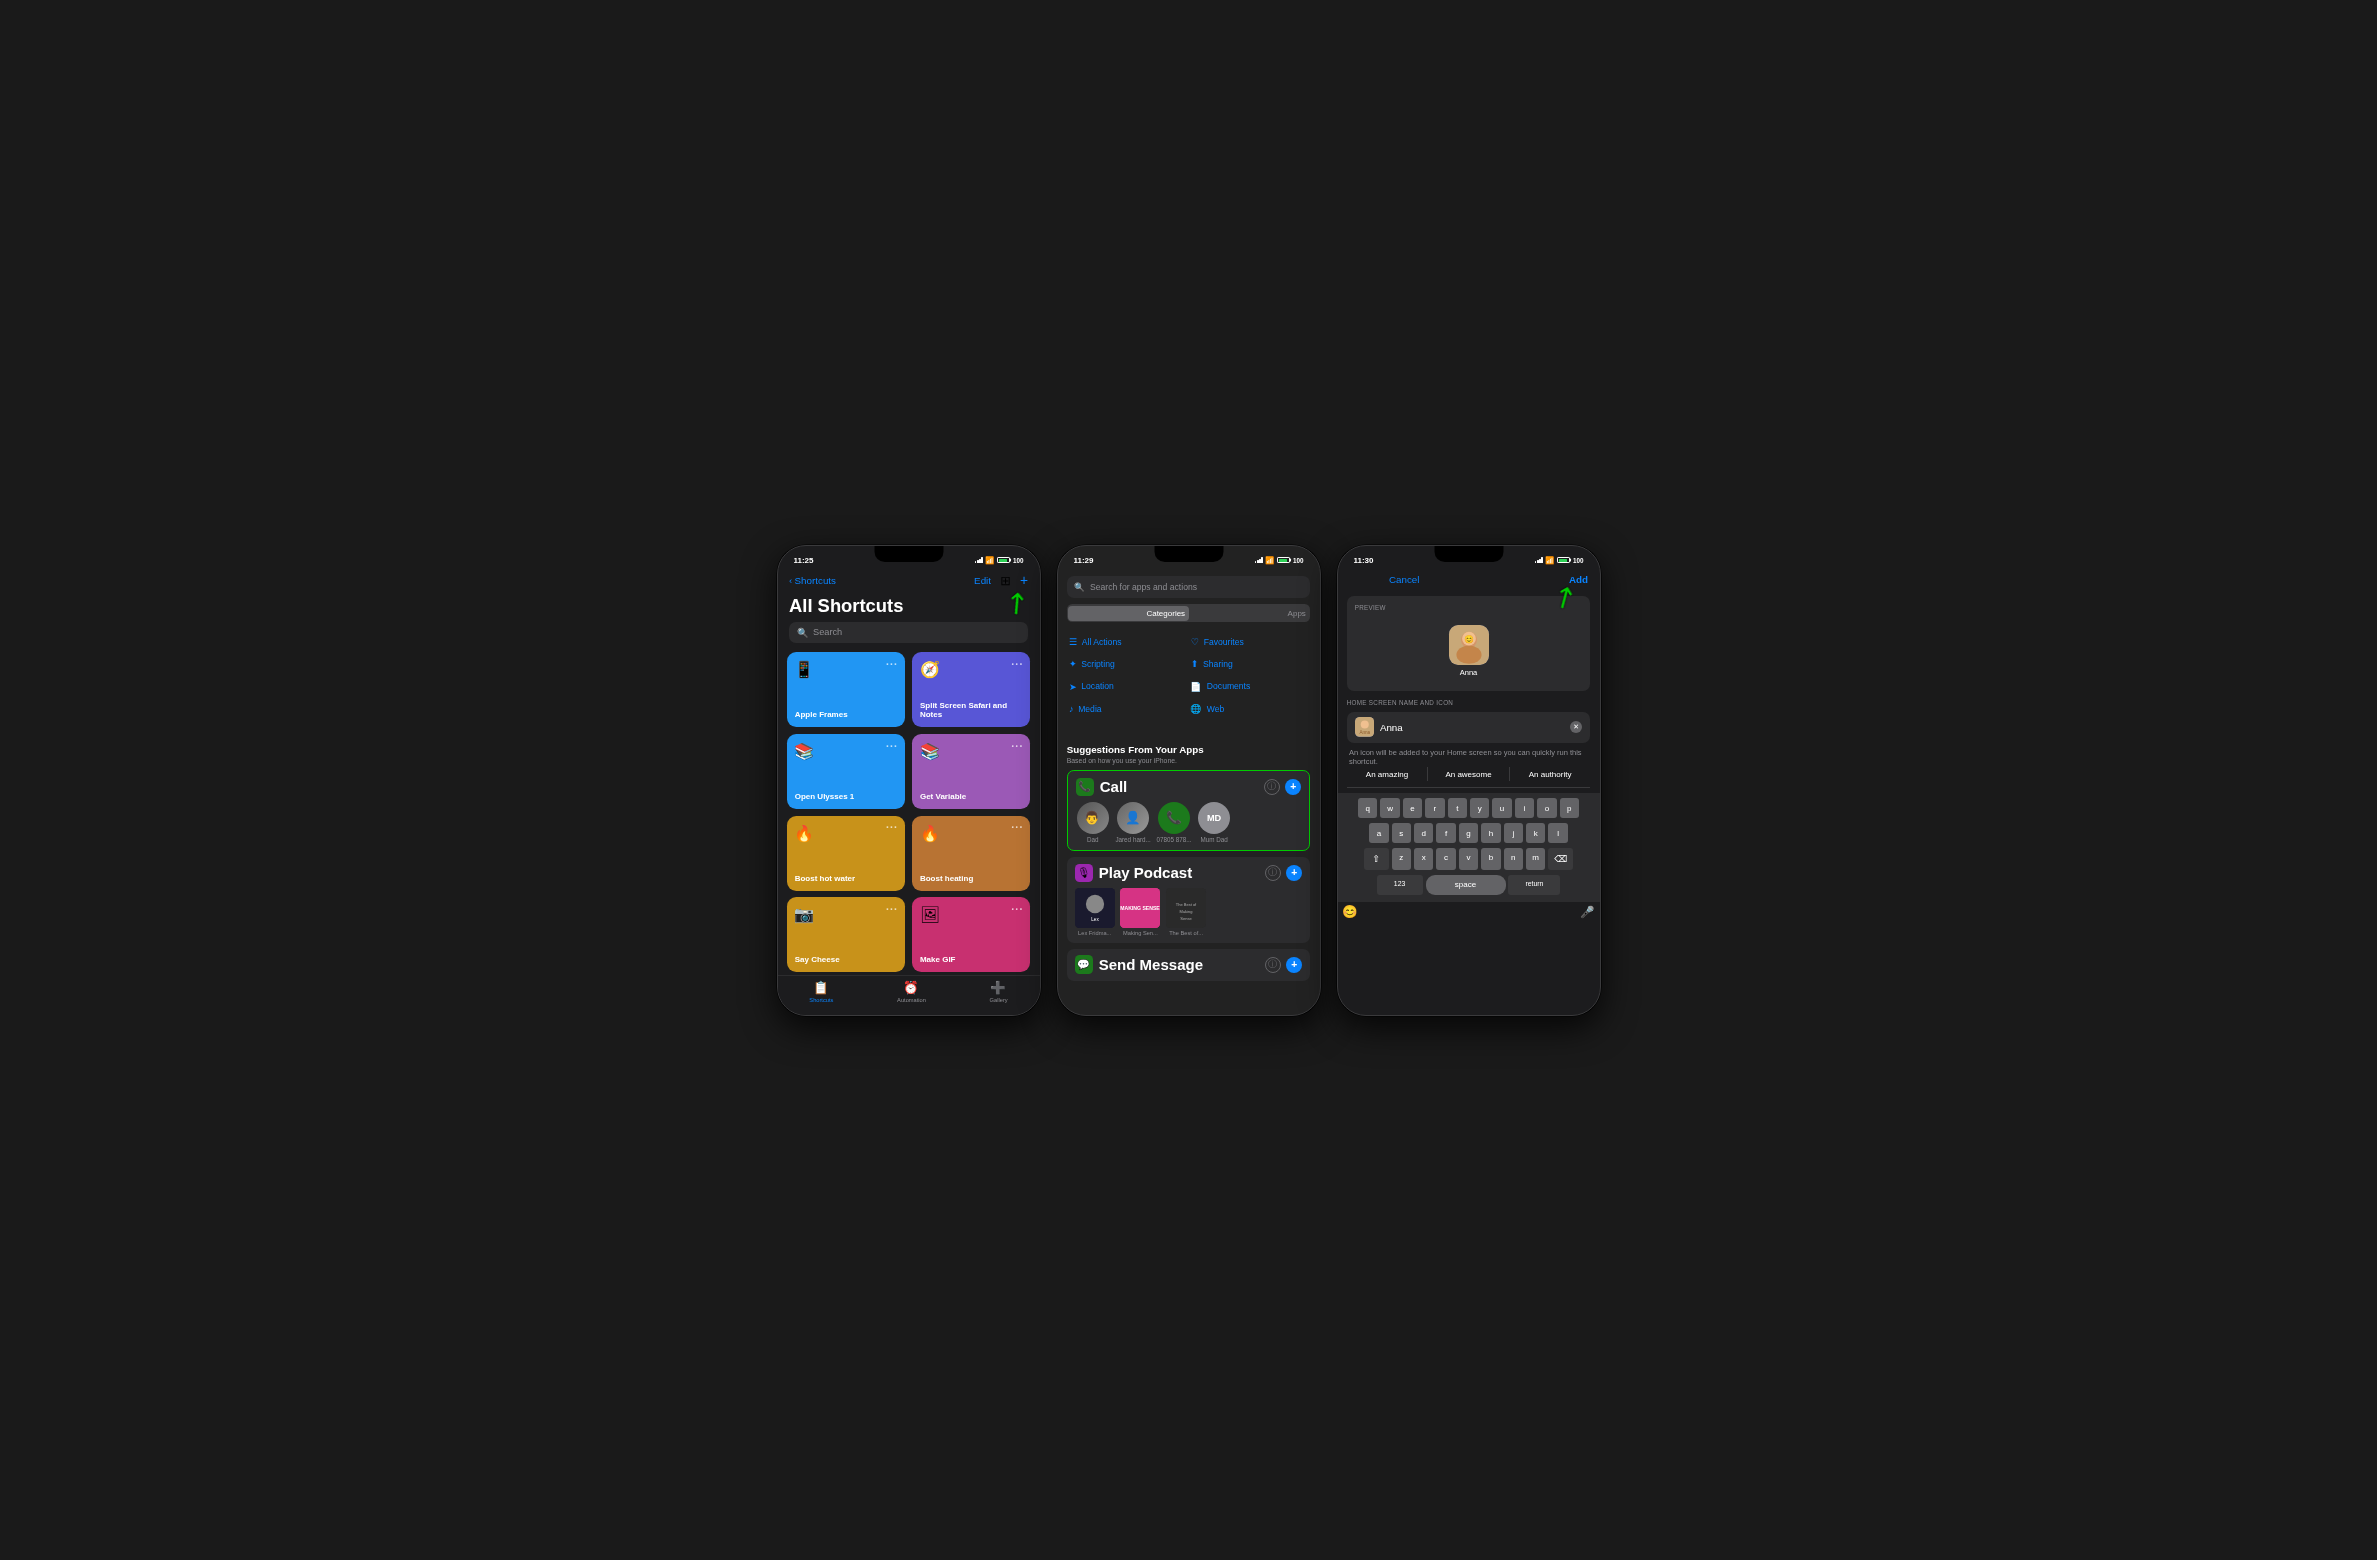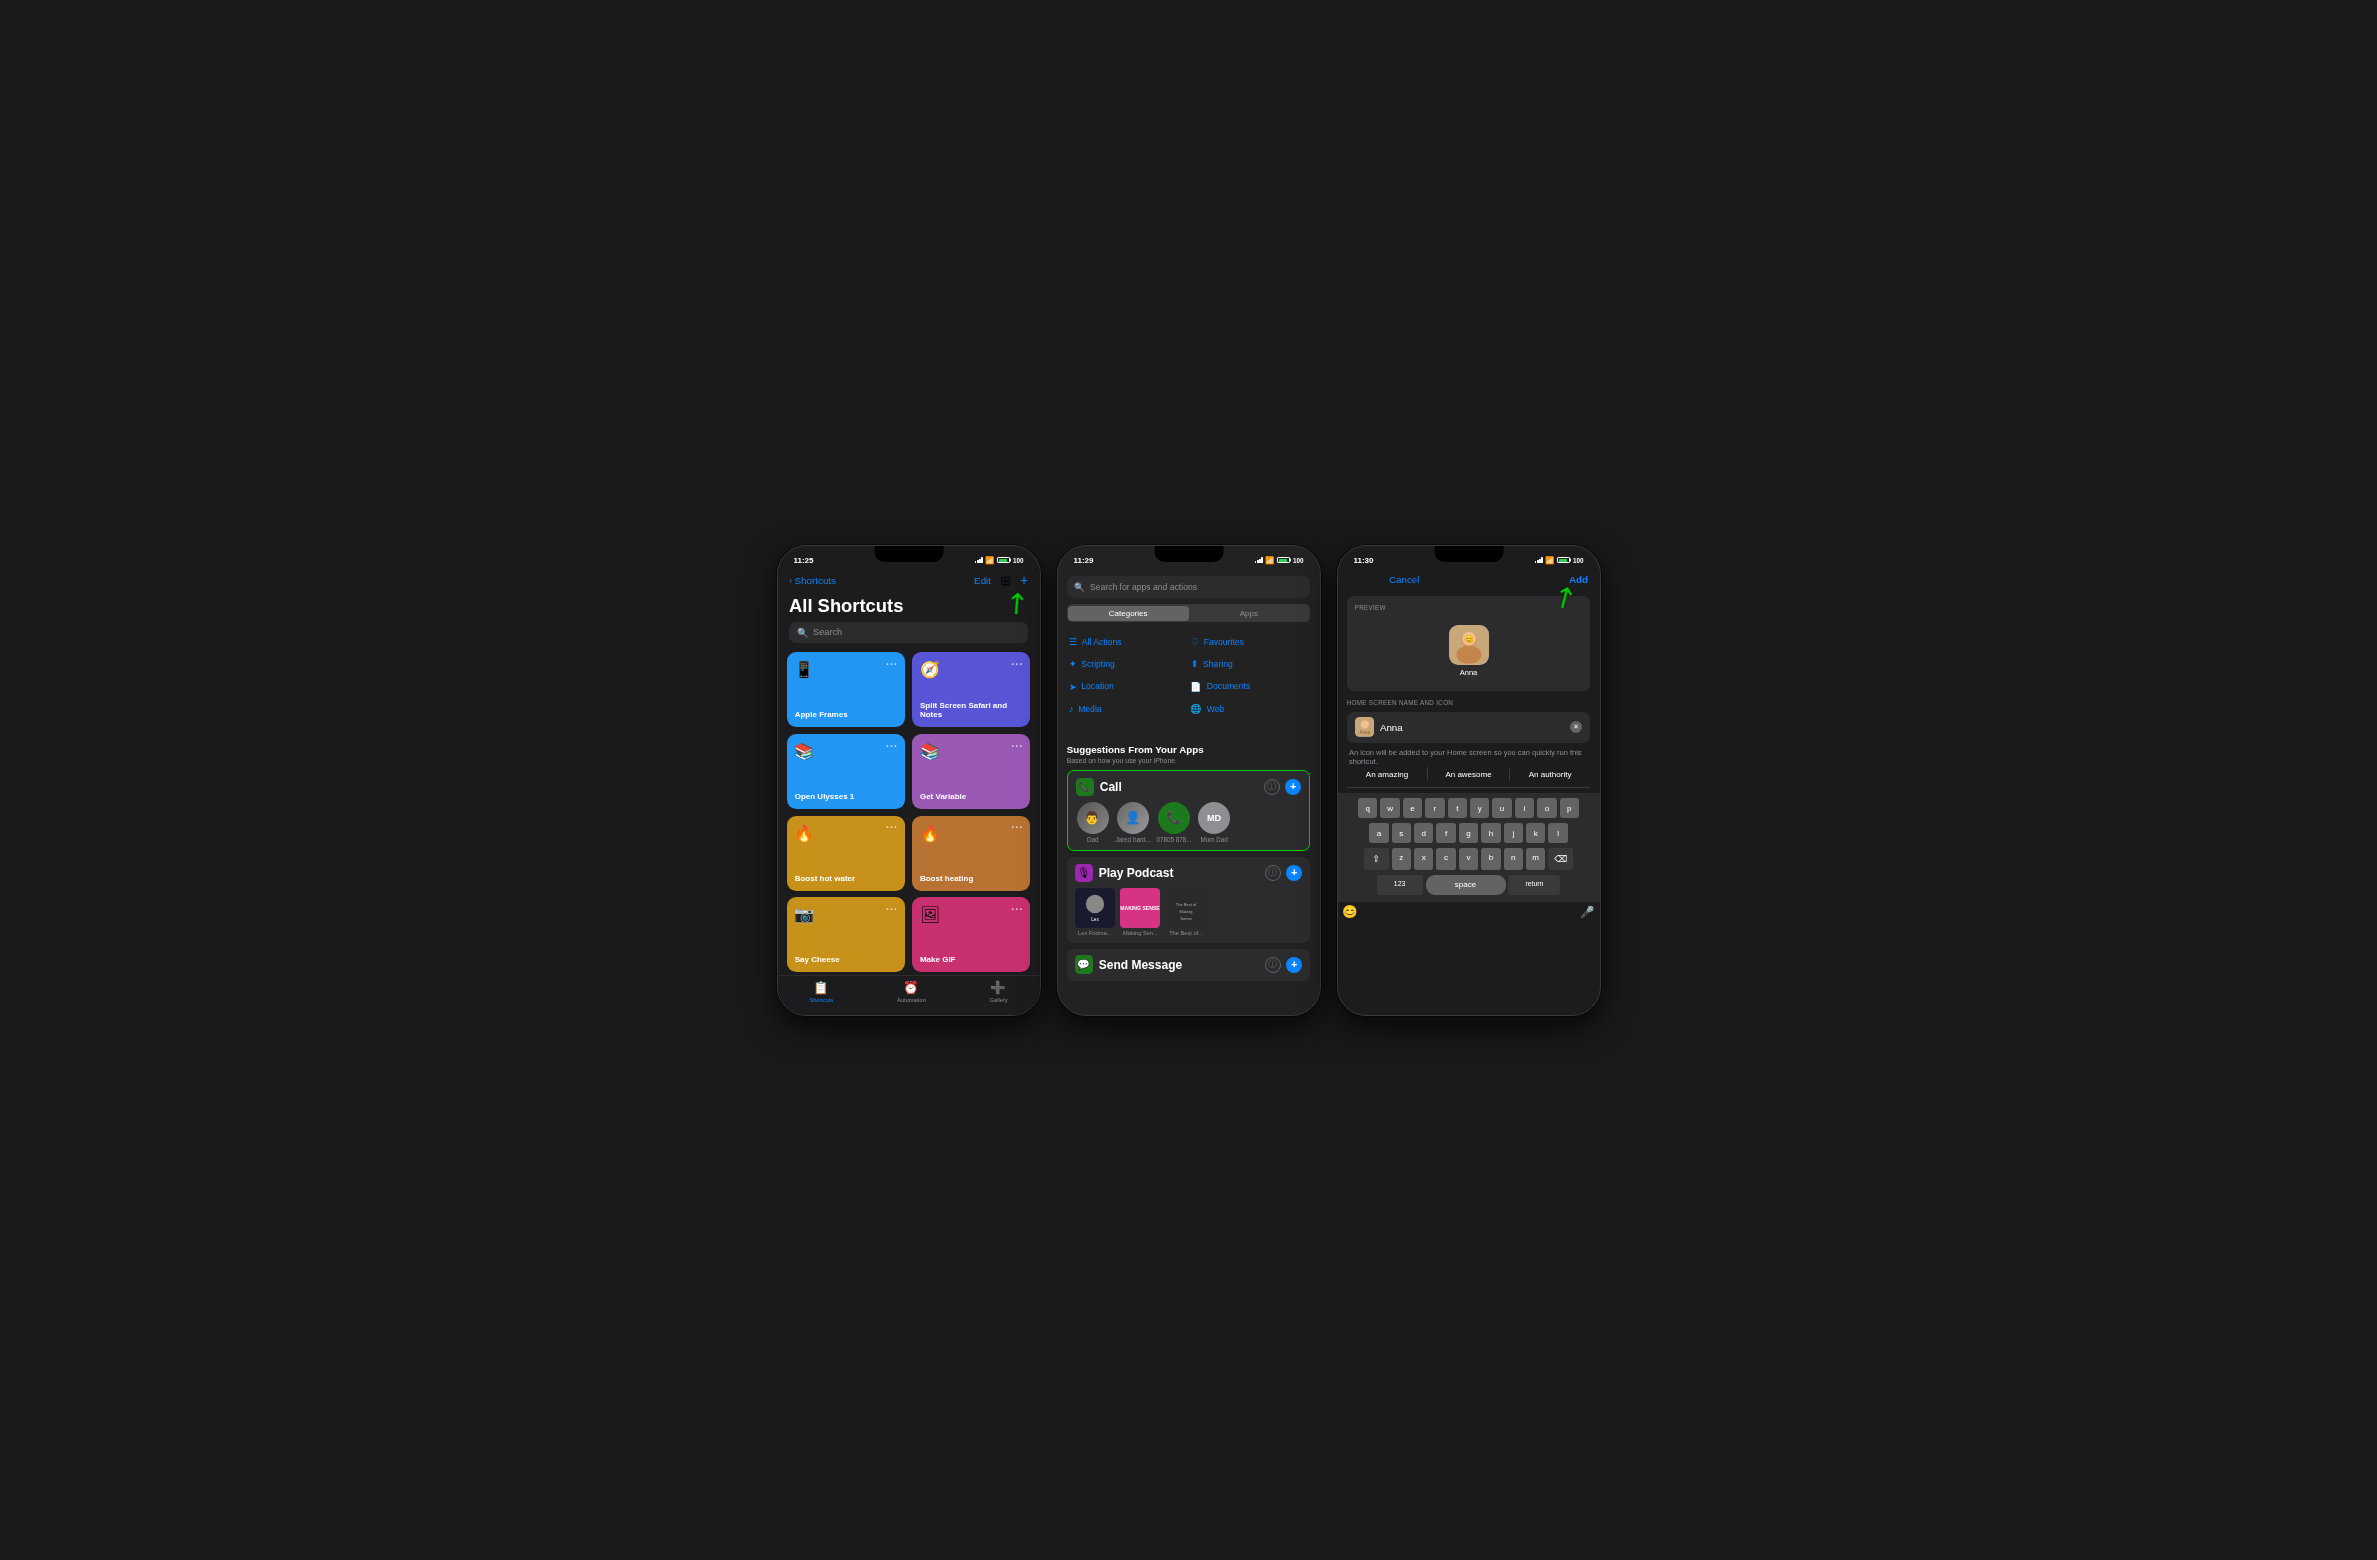--- a/index.html
+++ b/index.html
@@ -188,21 +188,21 @@
     }
     .seg-control {
       display: flex;
       margin: 0 9.2px 8px;
       background: #3a3a3c;
       border-radius: 5.2px;
       padding: 1.1px;
     }
     .seg-btn {
       flex: 1;
-      text-align: center;
+      text-align: right;
       padding: 3.4px;
       border-radius: 4px;
       font-size: 8px;
       font-weight: 500;
     }
     .seg-btn.active { background: #636366; color: #fff; }
     .seg-btn.inactive { color: #8e8e93; }
     .categories-grid {
       display: grid;
       grid-template-columns: 1fr 1fr;
@@ -252,21 +252,21 @@
       gap: 5.7px;
     }
     .action-icon-bg {
       width: 18.4px; height: 18.4px;
       border-radius: 4.6px;
       display: flex;
       align-items: center;
       justify-content: center;
       font-size: 10.3px;
     }
-    .action-title { color: #fff; font-size: 12px; font-weight: 600; }
+    .action-title { color: #fff; font-size: 15px; font-weight: 600; }
     .action-actions { display: flex; gap: 5.7px; align-items: center; }
     .info-btn, .add-btn {
       width: 16px; height: 16px;
       border-radius: 50%;
       display: flex;
       align-items: center;
       justify-content: center;
       font-size: 9.2px;
     }
     .info-btn { color: #636366; border: 1.1px solid #636366; }

